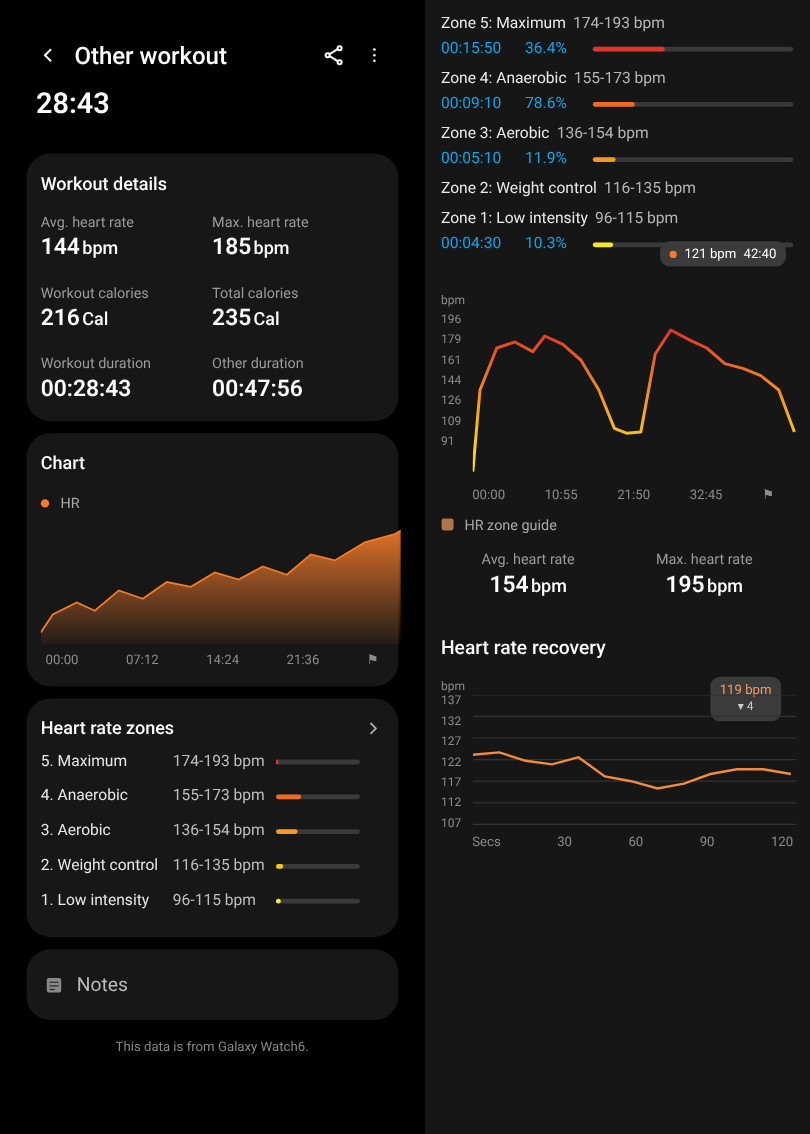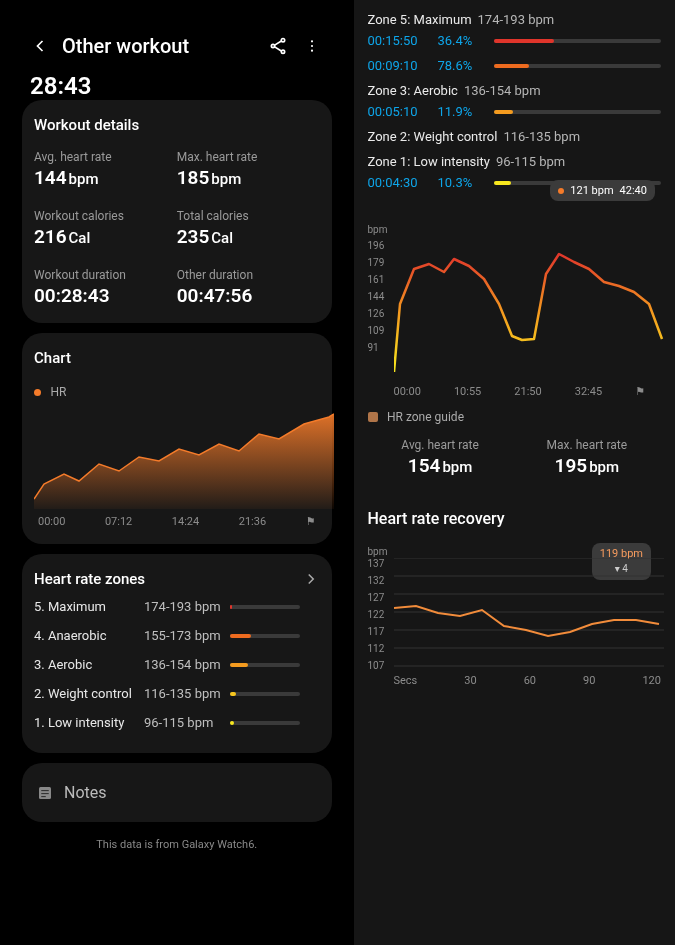--- a/index.html
+++ b/index.html
@@ -14,21 +14,21 @@
     font-size: 14px;
   }
   .col { width: 337.5px; height: 945px; overflow: hidden; position: relative; margin-left: 16px; }
   .col-left { background: #000; }
   .col-right { background: #161616; }
 
   
   .hdr { display:flex; align-items:center; padding: 34px 14px 10px 14px; gap:12px; }
   .hdr .spacer { flex:1; }
   .hdr-title { font-size: 20px; font-weight: 500; }
-  .hdr-time { font-size: 24px; font-weight: 600; padding: 4px 14px 0; }
+  .hdr-time { font-size: 24px; font-weight: 600; padding: 4px 14px 28px; }
   .card {
     background: #171717;
     border-radius: 20px;
     margin: 0 6px 10px 6px;
     padding: 16px 12px;
   }
   .card h3 { font-size: 15px; font-weight:500; margin-bottom: 16px;}
   .metrics { display:grid; grid-template-columns: 1fr 1fr; row-gap: 20px; }
   .metric-label { font-size: 12px; color: #9a9a9a; margin-bottom: 2px; }
   .metric-val { font-size: 19px; font-weight:600; }
@@ -245,20 +245,21 @@
           <div class="zone-top">Zone 5: Maximum<span class="rng">174-193 bpm</span></div>
           <div class="zone-bot">
             <span>00:15:50</span>
             <span>36.4%</span>
             <span class="zone-bar">
               <span class="zone-bar-fill" style="width:36.4%;background:#e0352b"></span>
             </span>
           </div>
         </div>
         <div class="zone-block">
+          <div class="zone-top">Zone 4: Anaerobic<span class="rng">155-173 bpm</span></div>
           <div class="zone-bot">
             <span>00:09:10</span>
             <span>78.6%</span>
             <span class="zone-bar">
               <span class="zone-bar-fill" style="width:21.1%;background:#ee6b1f"></span>
             </span>
           </div>
         </div>
         <div class="zone-block">
           <div class="zone-top">Zone 3: Aerobic<span class="rng">136-154 bpm</span></div>

